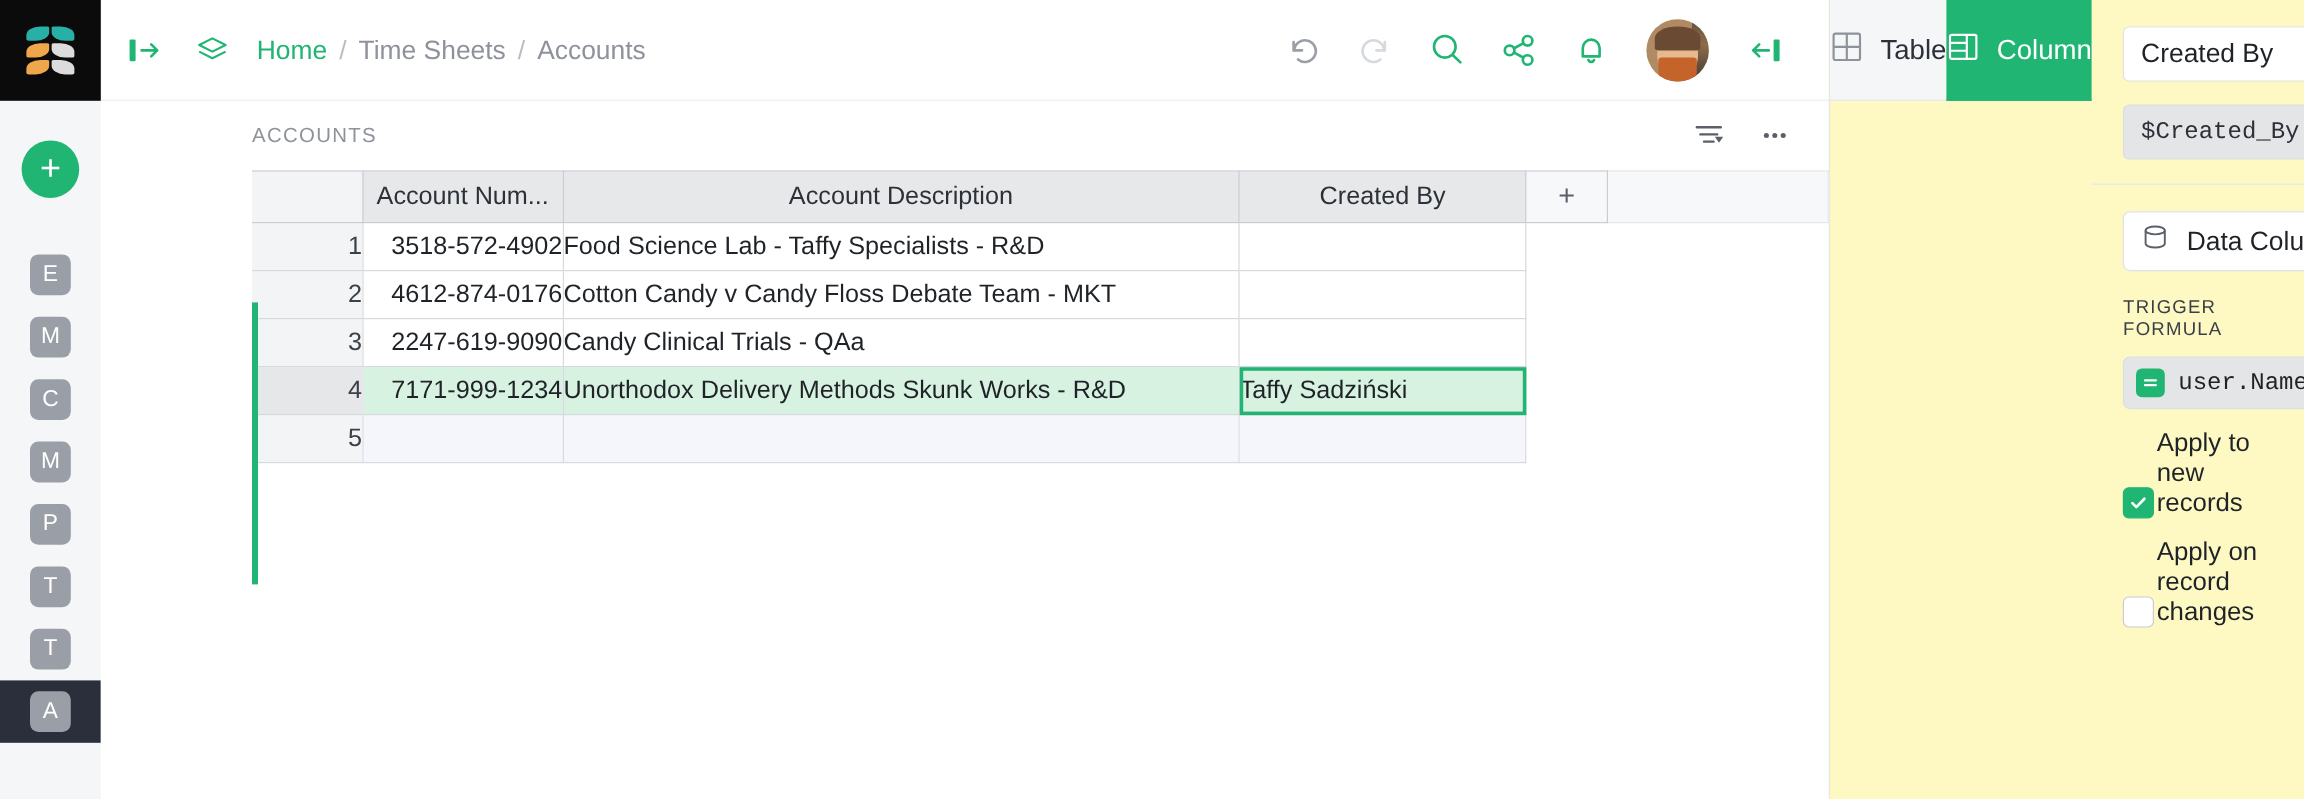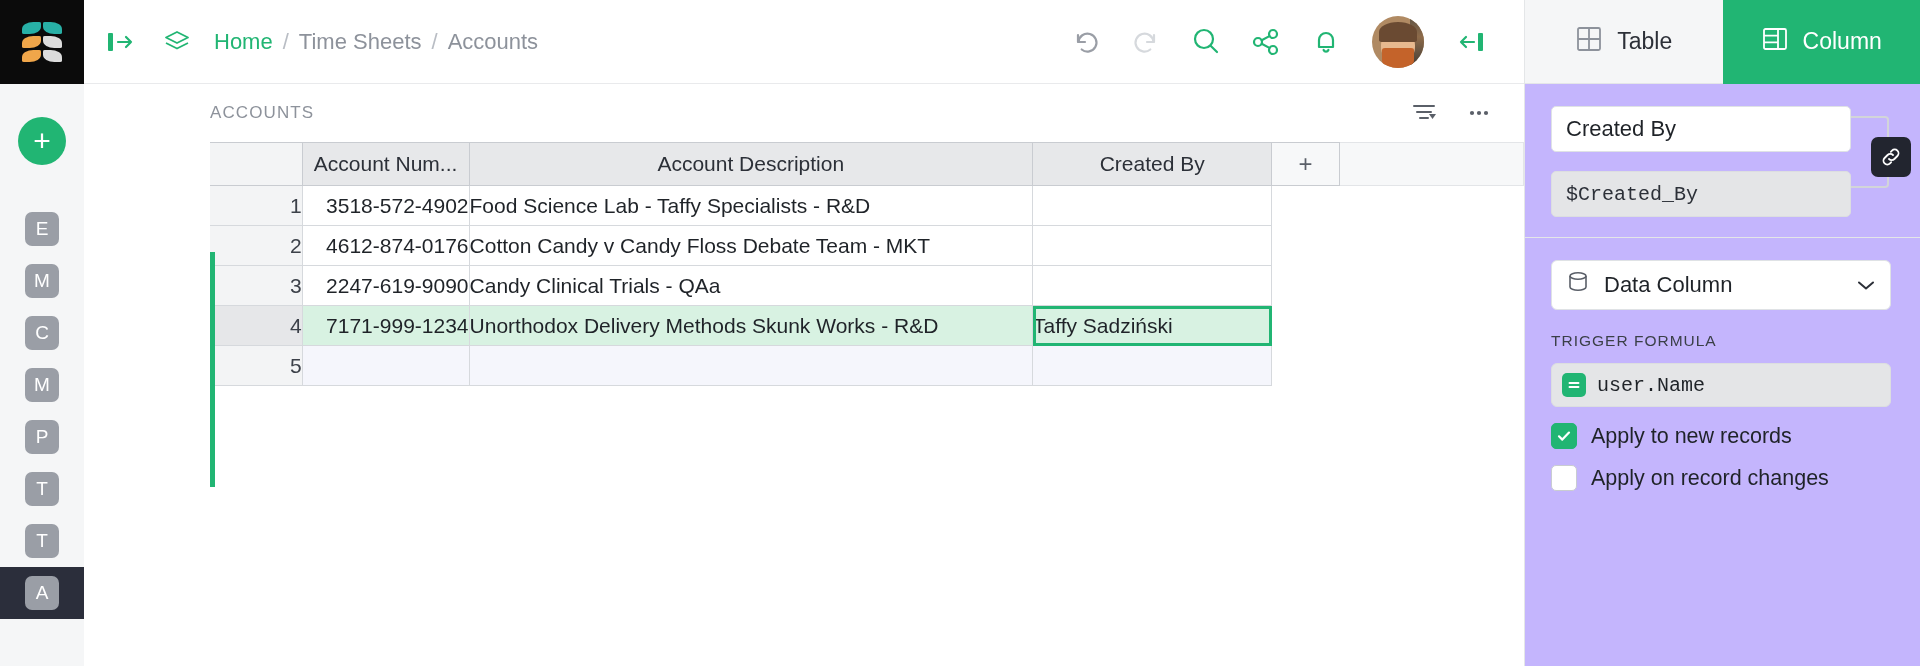--- a/index.html
+++ b/index.html
@@ -174,23 +174,23 @@
     outline-offset: -3px;
     background: #d8f2e2 !important;
     position: relative;
   }
   td.blank-tail { border: none; background: #fff; }
   tr.row-new td.blank-tail { border: none; background: #fff; }
 
   
   .panel {
     width: 396px; flex: 0 0 396px; height: 666px;
-    background: #c4b5fd;
+    background: #fef9c3;
     border-left: 1px solid #e4e6e8;
-    display: flex; flex-direction: column;
+    display: flex; 
     position: relative;
   }
   .panel-tabs { display: flex; height: 84px; flex: 0 0 84px; }
   .ptab {
     flex: 1 1 50%;
     display: flex; align-items: center; justify-content: center; gap: 14px;
     font-size: 23px; cursor: pointer;
     border-bottom: 1px solid #e4e6e8;
   }
   .ptab.inactive { background: #f5f6f7; color: #2c3038; }
@@ -241,21 +241,21 @@
     width: 340px; height: 44px;
     background: #e4e5e7; border: 1px solid #dcdee0; border-radius: 6px;
     display: flex; align-items: center; padding: 0 10px; gap: 11px;
     cursor: pointer;
   }
   .eq-icon {
     width: 24px; height: 24px; border-radius: 5px; background: #21b573;
     display: flex; align-items: center; justify-content: center; flex: 0 0 24px;
   }
   .formula-text { font-family: "Liberation Mono", monospace; font-size: 20px; color: #1f2328; }
-  .check-row { display: flex; align-items: center; gap: 14px; margin-top: 16px; cursor: pointer; }
+  .check-row { display: flex; align-items: flex-end; gap: 2px; margin-top: 16px; cursor: pointer; }
   .cbox {
     width: 26px; height: 26px; border-radius: 5px;
     border: 1px solid #c9ccd1; background: #fff; flex: 0 0 26px;
     display: flex; align-items: center; justify-content: center;
   }
   .cbox.on { background: #21b573; border-color: #21b573; }
   .check-label { font-size: 21.5px; color: #1f2328; }
 </style>
 </head>
 <body>

